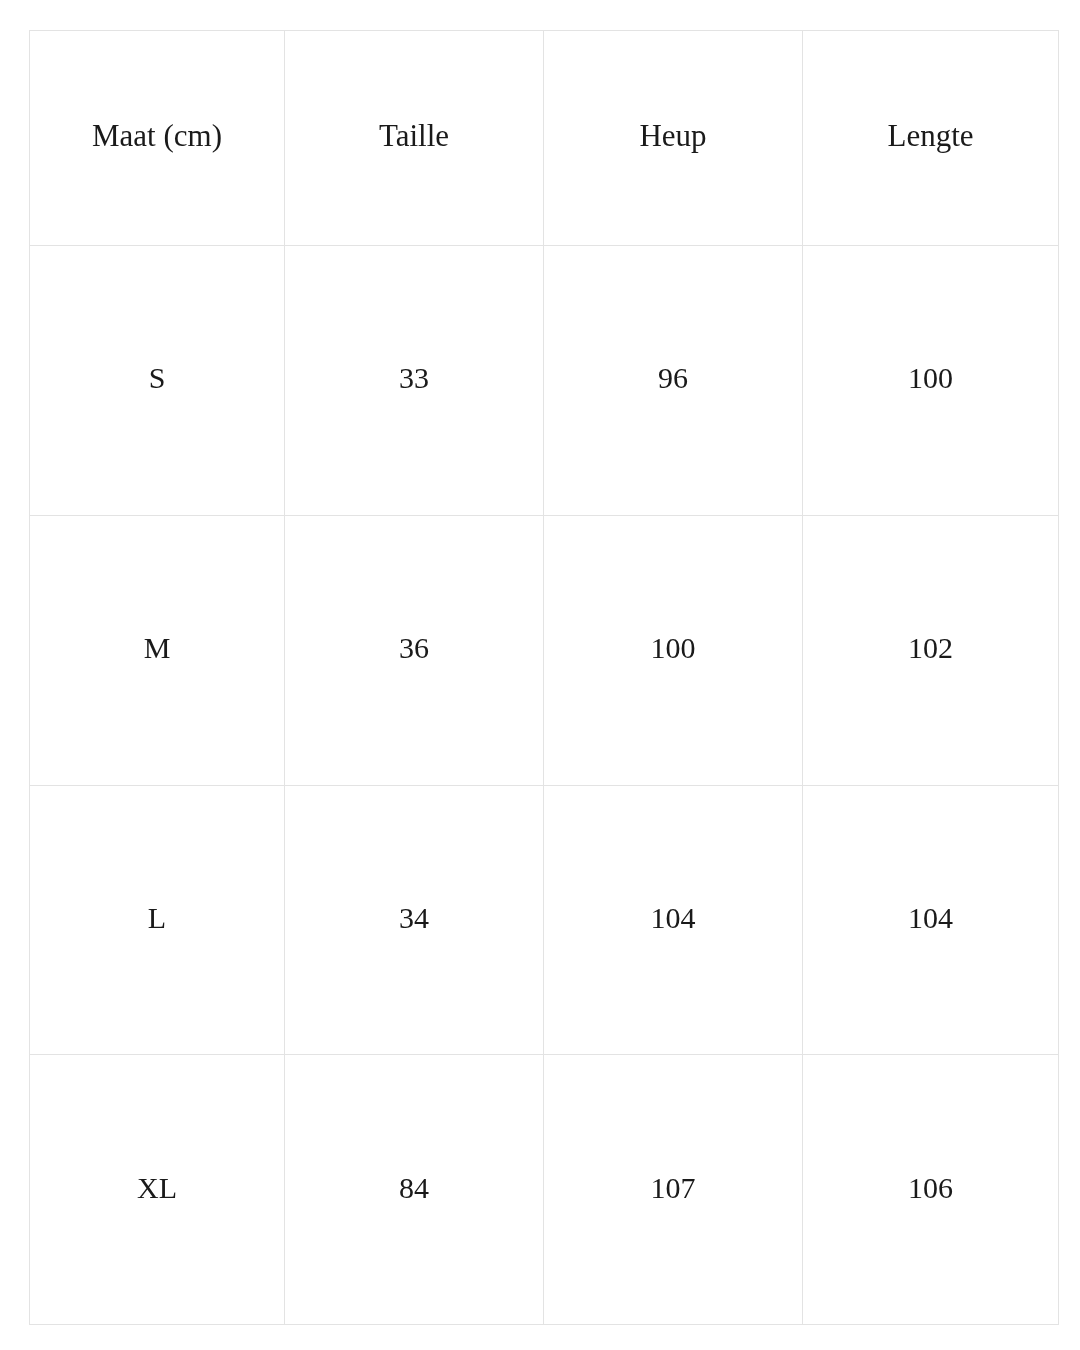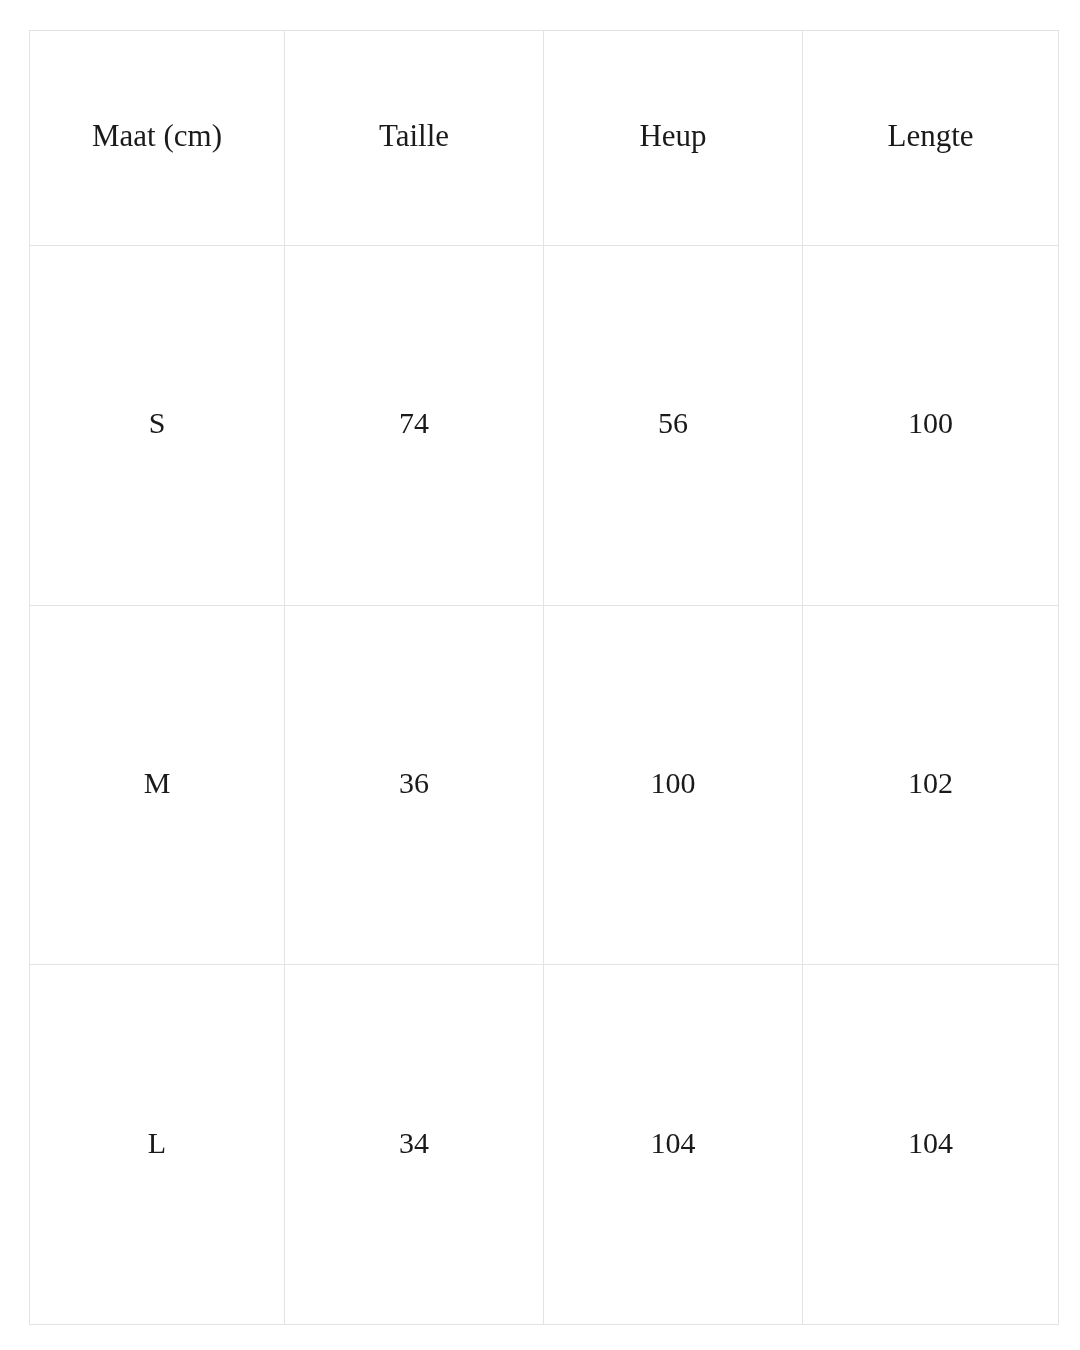--- a/index.html
+++ b/index.html
@@ -97,24 +97,24 @@
             <span>Lengte</span>
           </th>
         </tr>
       </thead>
       <tbody>
         <tr>
           <td>
             <span>S</span>
           </td>
           <td>
-            <span>74</span>
+            <span>33</span>
           </td>
           <td>
-            <span>56</span>
+            <span>96</span>
           </td>
           <td>
             <span>100</span>
           </td>
         </tr>
         <tr>
           <td>
             <span>M</span>
           </td>
           <td>
@@ -134,16 +134,30 @@
           <td>
             <span>34</span>
           </td>
           <td>
             <span>104</span>
           </td>
           <td>
             <span>104</span>
           </td>
         </tr>
+        <tr>
+          <td>
+            <span>XL</span>
+          </td>
+          <td>
+            <span>84</span>
+          </td>
+          <td>
+            <span>107</span>
+          </td>
+          <td>
+            <span>106</span>
+          </td>
+        </tr>
       </tbody>
     </table>
   </div>
 </div>
 
 </body></html>

